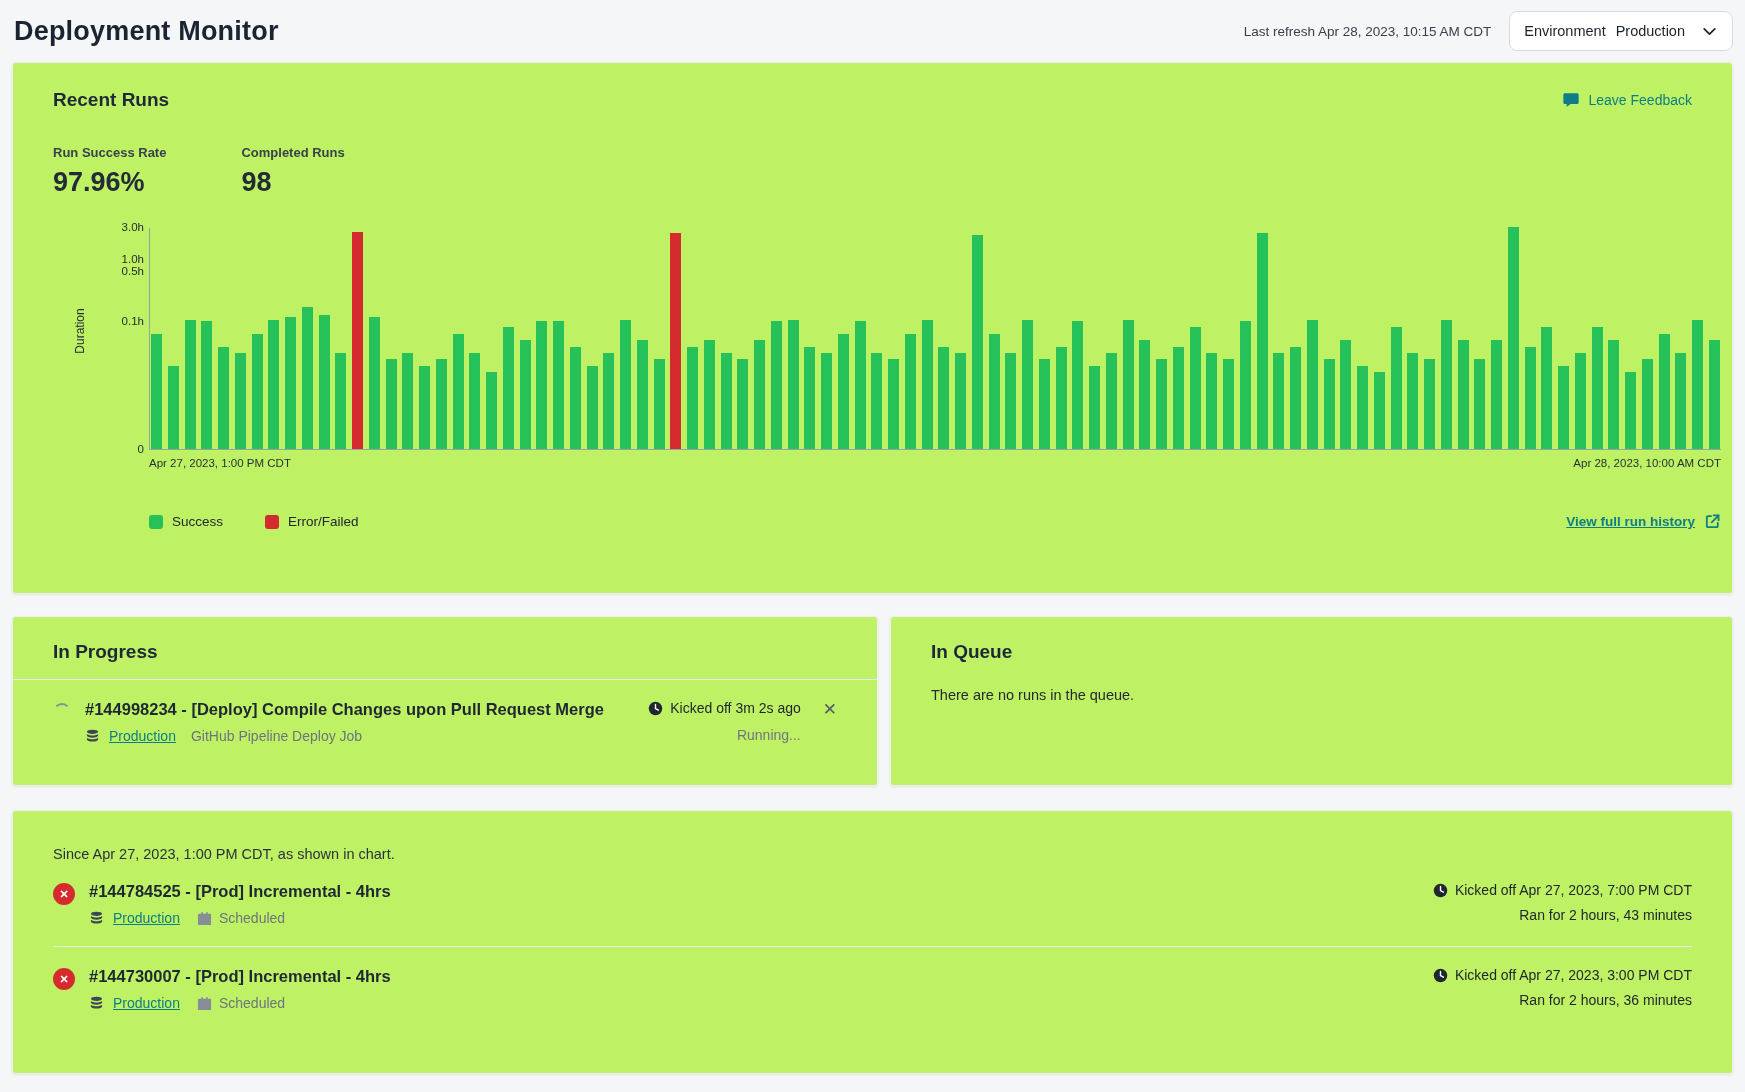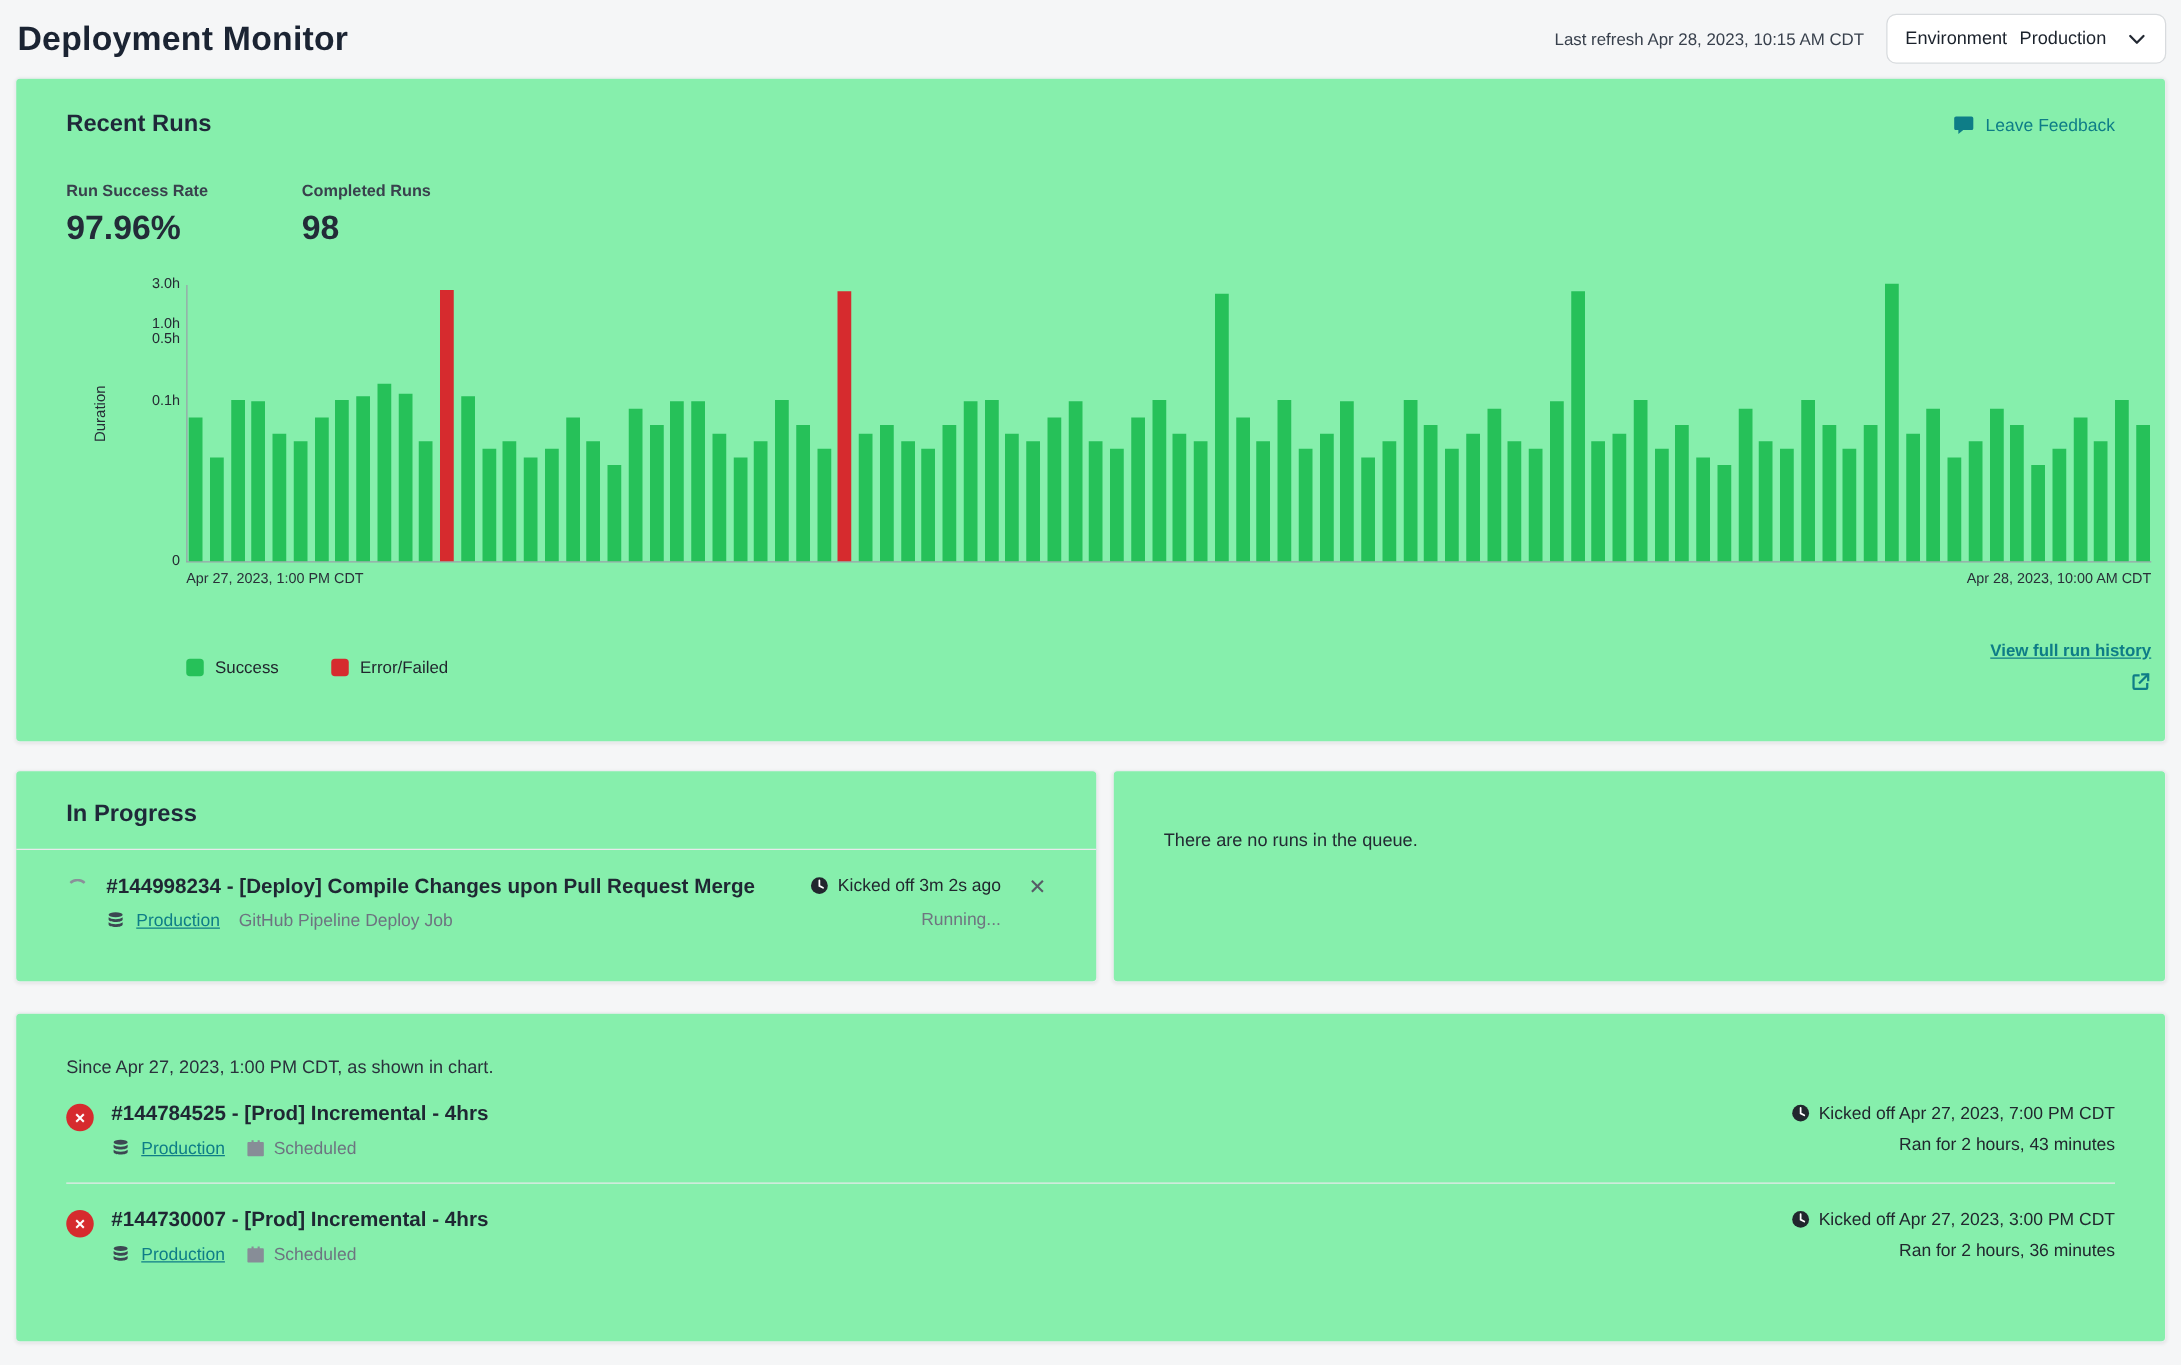--- a/index.html
+++ b/index.html
@@ -20,21 +20,21 @@
   .env-select {
     display:flex; align-items:center; gap:10px;
     background:#fff; border:1px solid #d8dbde; border-radius:8px;
     padding:10px 14px; height:40px; min-width:200px;
     font-family:"Liberation Sans", sans-serif; font-size:14.5px; color:#1b222c; cursor:pointer;
   }
   .env-select .chev { margin-left:6px; display:flex; }
 
   
   .card {
-    background:#86efac; border:1px solid #ebedef; border-radius:4px;
+    background:#bef264; border:1px solid #ebedef; border-radius:4px;
     box-shadow:0 1px 3px rgba(25,30,40,.08);
     padding:26px 40px;
   }
   h2 { font-size:19px; font-weight:700; color:#1f2839; }
 
   
   .card-recent { height:532px; }
   .card-top { display:flex; justify-content:space-between; align-items:center; }
   .feedback { display:flex; align-items:center; gap:8px; color:#0e7d87; font-size:14px; cursor:pointer; text-decoration:none; }
   .stats { display:flex; gap:75px; margin-top:34px; }
@@ -53,21 +53,21 @@
   .yticks { position:absolute; left:0; top:0; }
   .ytick { position:absolute; right:6px; width:60px; text-align:right; font-size:11.5px; color:#252b33; }
   .bars { display:flex; align-items:flex-end; justify-content:space-between; height:100%; padding:0 1px; }
   .bar { width:11px; }
   .xlabels { display:flex; justify-content:space-between; margin-top:7px; font-size:11.5px; color:#2a3039; }
 
   .chart-footer { display:flex; justify-content:space-between; align-items:center; margin-top:44px; margin-left:96px; margin-right:0; width:1572px; }
   .legend { display:flex; gap:42px; }
   .legend-item { display:flex; align-items:center; gap:9px; font-size:13.5px; color:#21272e; }
   .swatch { display:inline-block; width:14px; height:14px; border-radius:3px; }
-  .history-link { display:flex; align-items:flex-end; gap:9px; color:#0e7d87; font-size:13.5px; font-weight:700; text-decoration:underline; cursor:pointer;flex-direction:column; }
+  .history-link { display:flex; align-items:center; gap:9px; color:#0e7d87; font-size:13.5px; font-weight:700; text-decoration:underline; cursor:pointer; }
 
   
   .row2 { display:flex; gap:12px; margin-top:22px; }
   .card-progress { width:866px; height:170px; padding:24px 40px; }
   .card-queue { flex:1; height:170px; padding:24px 40px; }
   .divider-full { height:1px; background:#e8eaec; margin:16px -40px 0; }
   .queue-empty { font-size:14.5px; color:#232a33; margin-top:24px; }
 
   .run-item { display:flex; margin-top:20px; align-items:flex-start; }
   .spinner {
@@ -314,20 +314,21 @@
             </span>
             <span>Kicked off 3m 2s ago</span>
           </div>
           <div class="running">Running...</div>
         </div>
         <span class="close">✕</span>
       </div>
     </section>
 
     <section class="card card-queue">
+      <h2>In Queue</h2>
       <p class="queue-empty">There are no runs in the queue.</p>
     </section>
   </div>
 
   <section class="card card-failed">
     <p class="subtitle">Since Apr 27, 2023, 1:00 PM CDT, as shown in chart.</p>
 
     <div class="failed-row">
       <div class="fail-badge">✕</div>
       <div class="fail-main">

